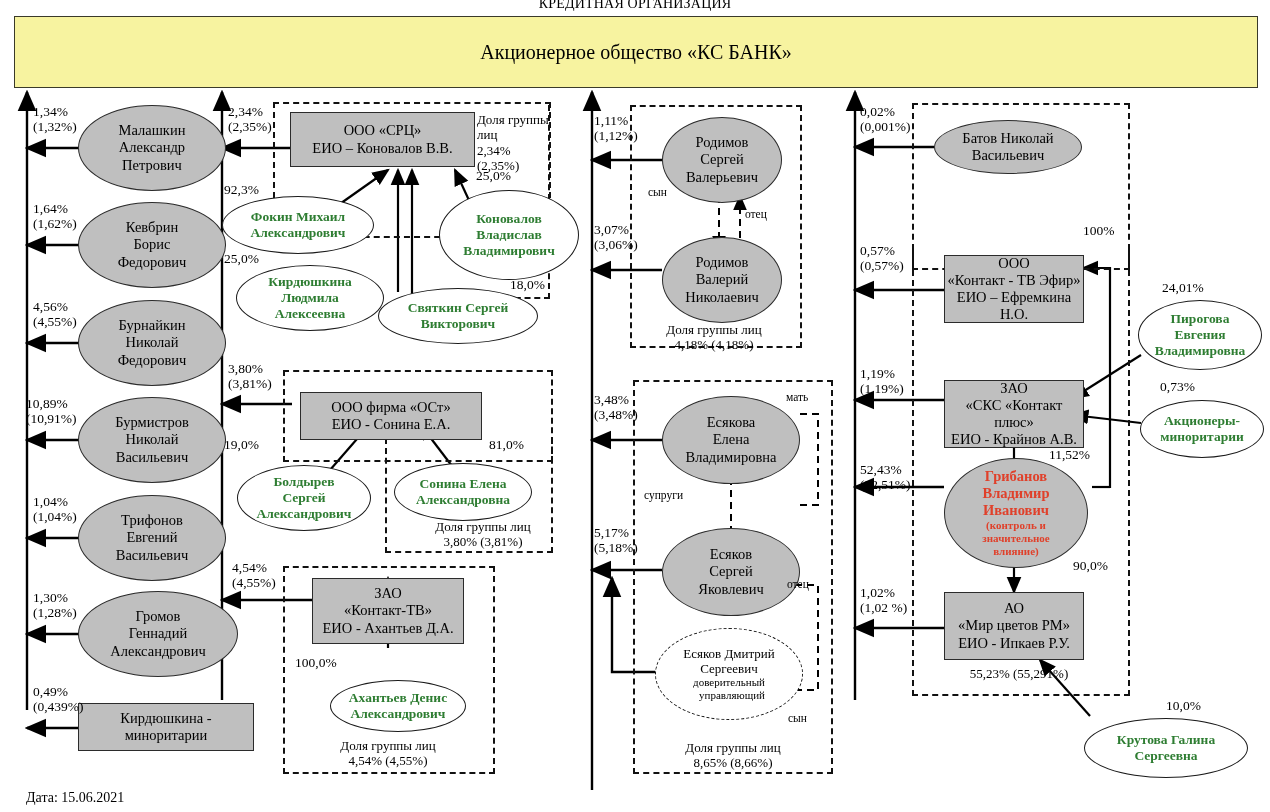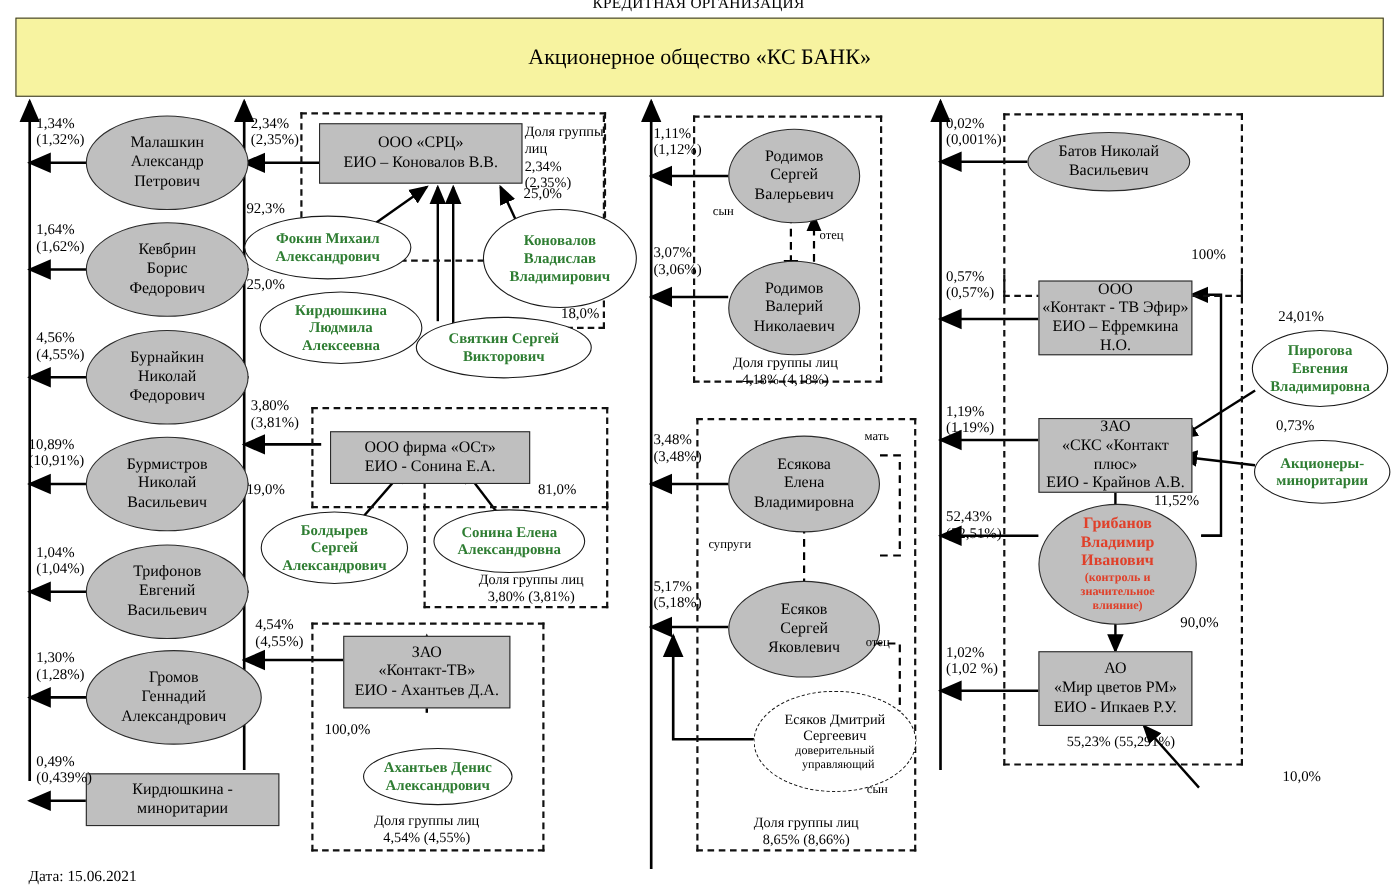--- a/index.html
+++ b/index.html
@@ -289,21 +289,21 @@
   <div class="node ell" style="left:662px;top:528px;width:138px;height:88px;">
     <span style="white-space:pre-line">Есяков
 Сергей
 Яковлевич</span>
     </div>
   <div class="pct" style="left:594px;top:525px;white-space:pre-line">5,17%
 (5,18%)</div>
   <div class="lbl" style="left:787px;top:578px;">отец</div>
   <div class="lbl" style="left:644px;top:489px;">супруги</div>
 
-  <div class="node ell-dashed" style="left:685px;top:628px;width:148px;height:92px;flex-direction:column;">
+  <div class="node ell-dashed" style="left:655px;top:628px;width:148px;height:92px;flex-direction:column;">
     <span style="white-space:pre-line">Есяков Дмитрий
 Сергеевич</span>
     <span class="small" style="white-space:pre-line;text-align:right">доверительный
 управляющий</span>
   </div>
   <div class="lbl" style="left:788px;top:712px;">сын</div>
   <div class="grp" style="left:633px;top:740px;width:200px;">Доля группы лиц
 8,65% (8,66%)</div>
 
   <div class="node ell" style="left:934px;top:120px;width:148px;height:54px;">
@@ -358,16 +358,20 @@
 Владимировна</span>
     </div>
   <div class="pct" style="left:1162px;top:280px;">24,01%</div>
 
   <div class="node ell-white" style="left:1140px;top:400px;width:124px;height:58px;">
     <span style="white-space:pre-line">Акционеры-
 миноритарии</span>
     </div>
   <div class="pct" style="left:1160px;top:379px;">0,73%</div>
 
+  <div class="node ell-white" style="left:1084px;top:718px;width:164px;height:60px;">
+    <span style="white-space:pre-line">Крутова Галина
+Сергеевна</span>
+    </div>
   <div class="pct" style="left:1166px;top:698px;">10,0%</div>
 
   <div class="datestamp">Дата: 15.06.2021</div>
 </div>
 
 </body></html>

